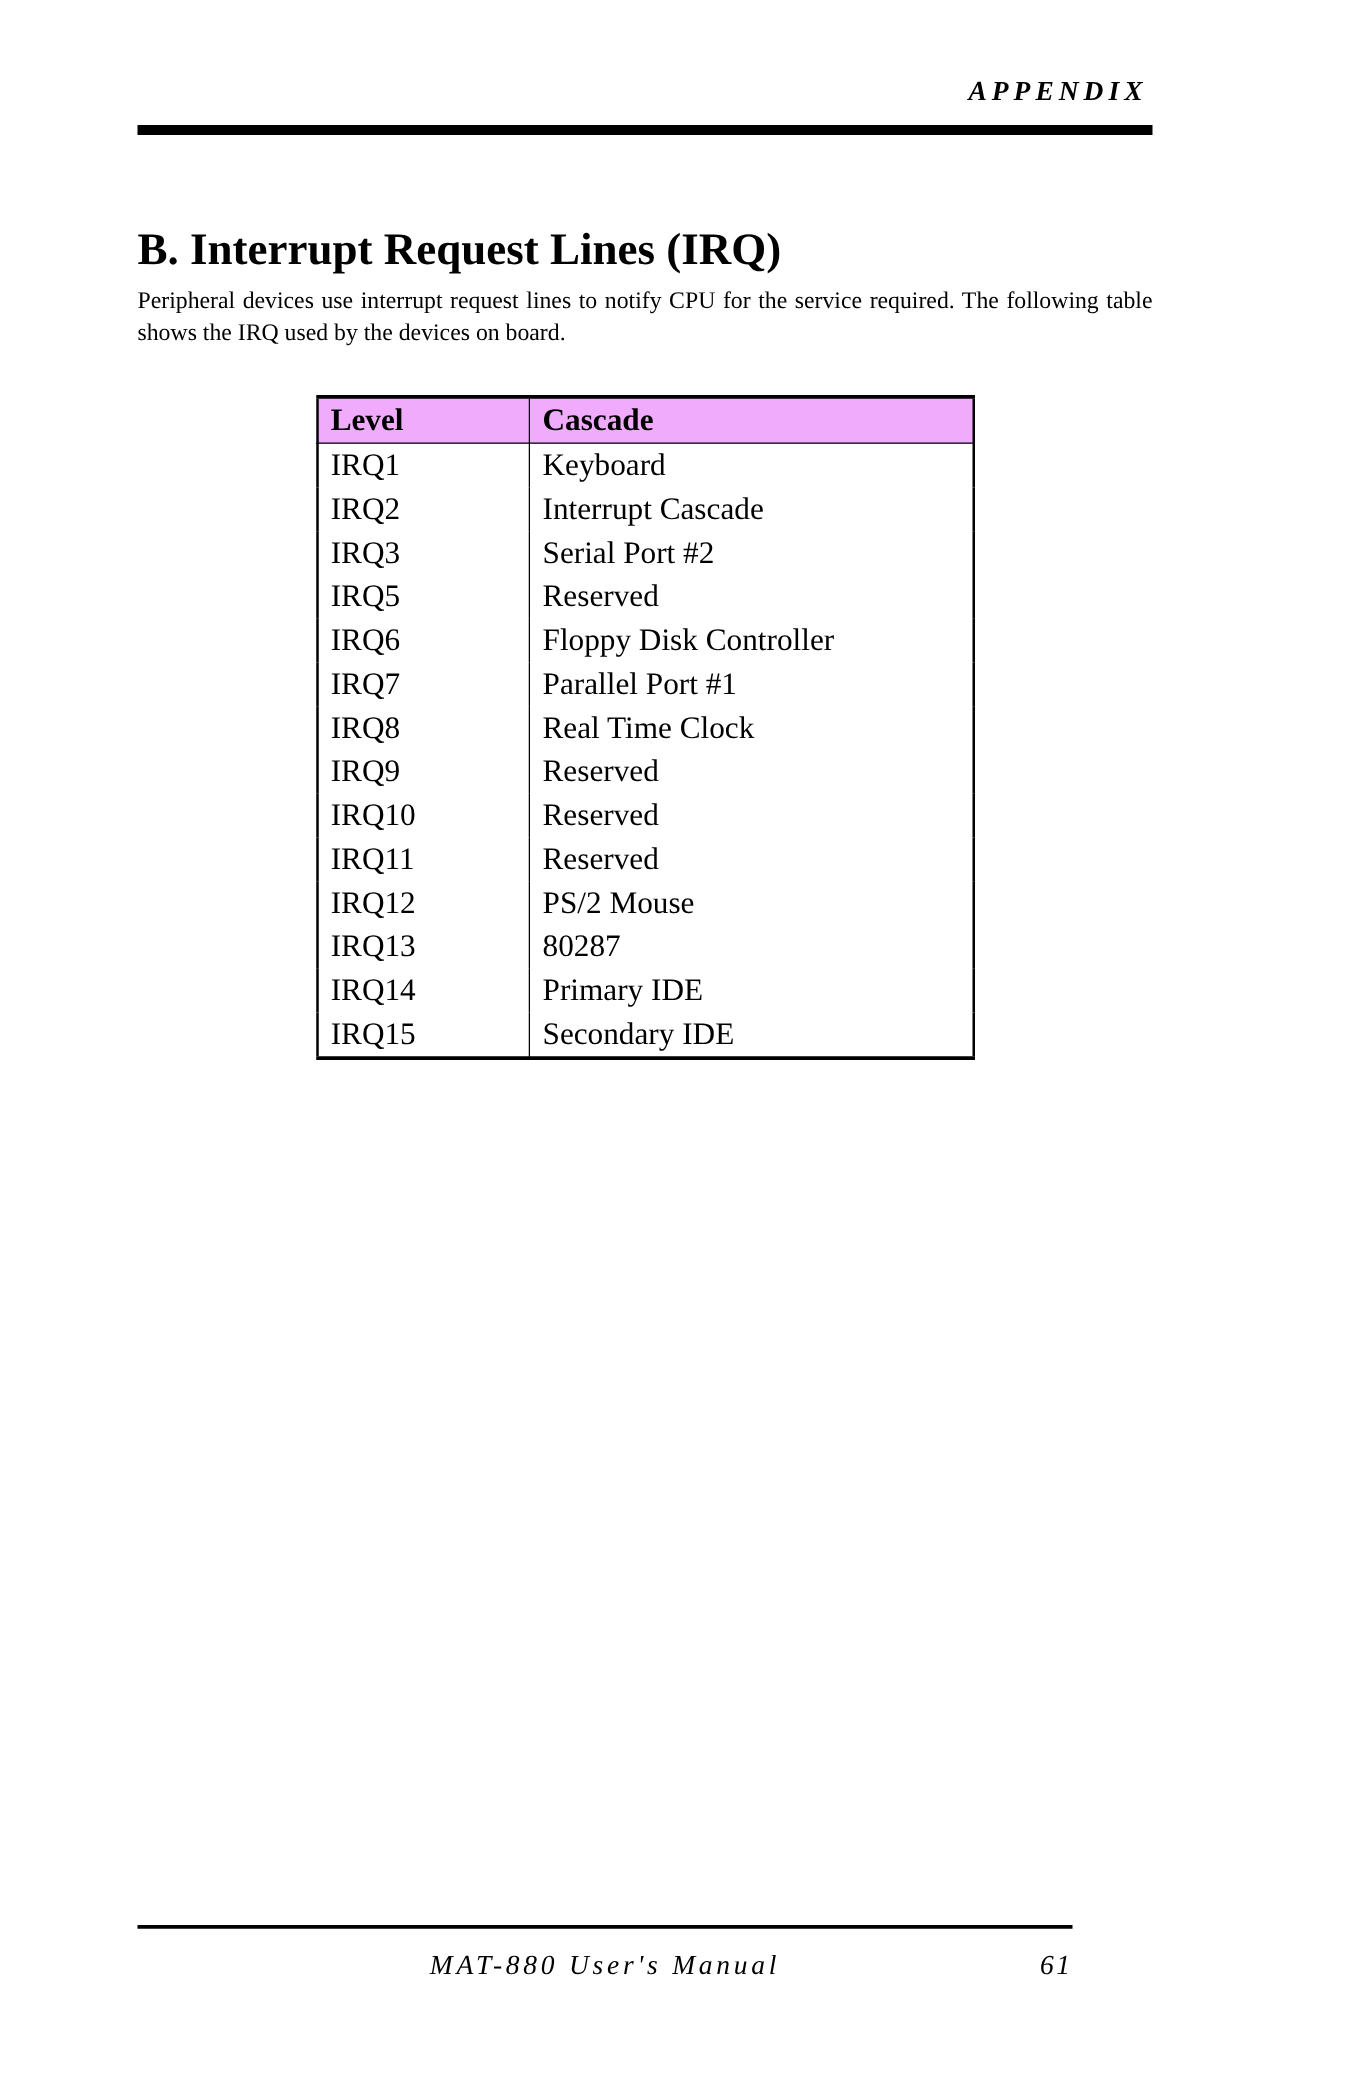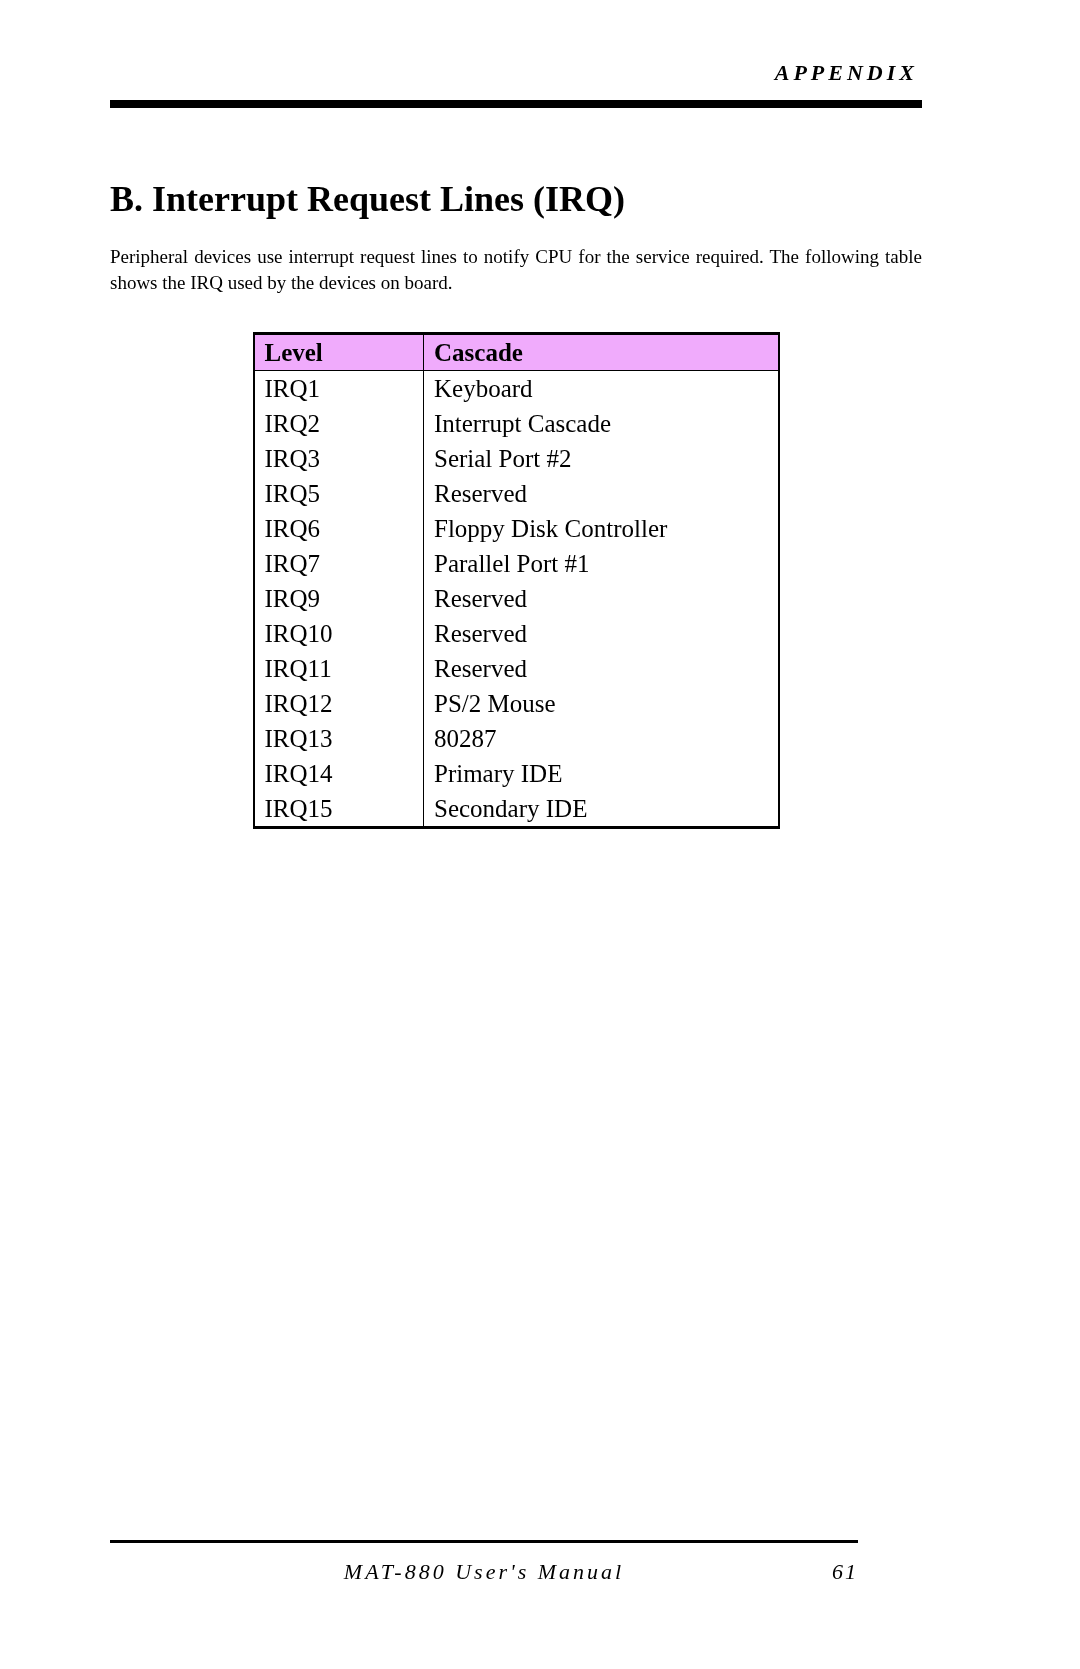--- a/index.html
+++ b/index.html
@@ -28,21 +28,21 @@
     padding-right: 4px;
   }
   .hr-top {
     border: none;
     border-top: 8px solid #000;
     margin: 0 0 70px 0;
   }
   .heading {
     font-size: 36px;
     font-weight: bold;
-    margin: 0 0 24px 0;
+    margin: 0 0 8px 0;
   }
   .intro {
     font-size: 19px;
     line-height: 1.38;
     text-align: justify;
     margin: 0 0 36px 0;
   }
   .tbl-wrap {
     display: flex;
     justify-content: center;
@@ -148,20 +148,24 @@
         </tr>
         <tr>
           <td>IRQ6</td>
           <td>Floppy Disk Controller</td>
         </tr>
         <tr>
           <td>IRQ7</td>
           <td>Parallel Port #1</td>
         </tr>
         <tr>
+          <td>IRQ8</td>
+          <td>Real Time Clock</td>
+        </tr>
+        <tr>
           <td>IRQ9</td>
           <td>Reserved</td>
         </tr>
         <tr>
           <td>IRQ10</td>
           <td>Reserved</td>
         </tr>
         <tr>
           <td>IRQ11</td>
           <td>Reserved</td>

